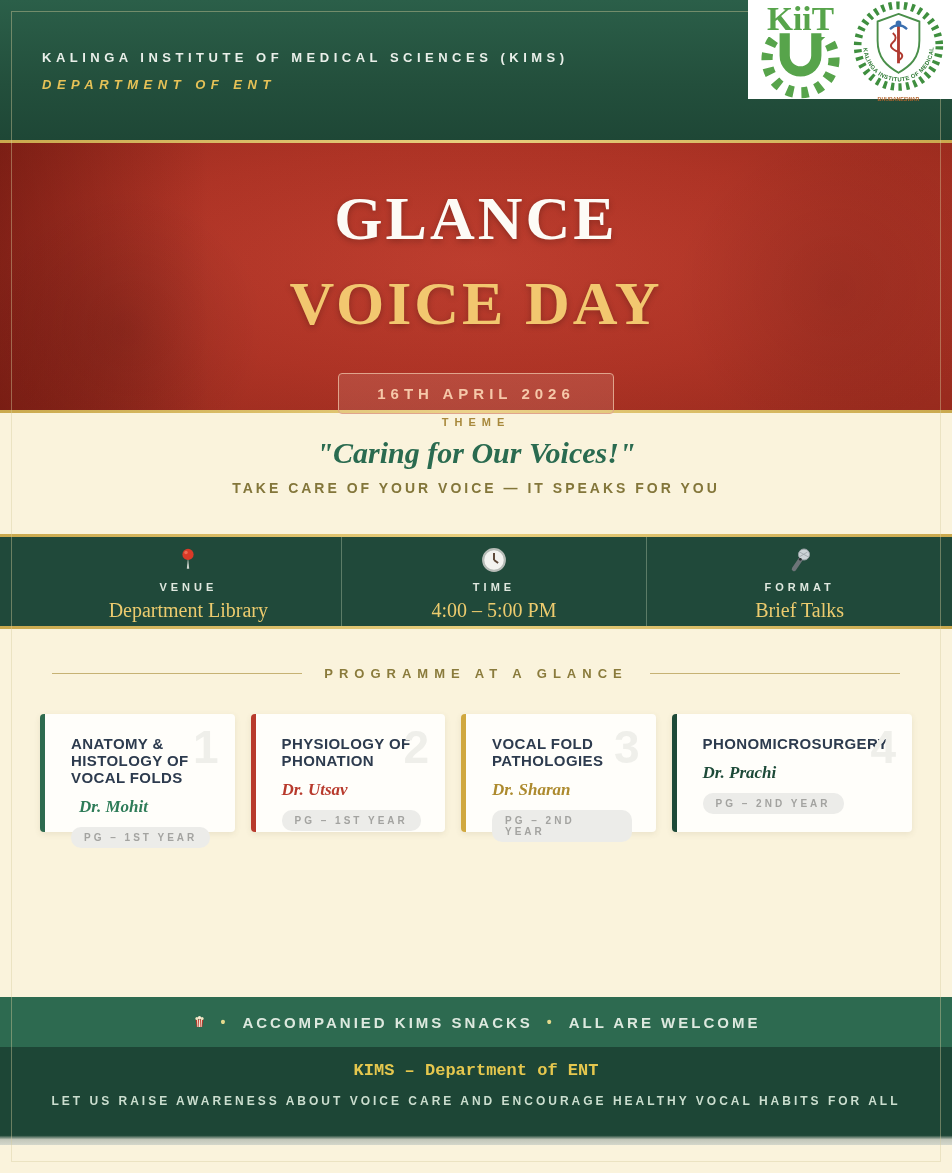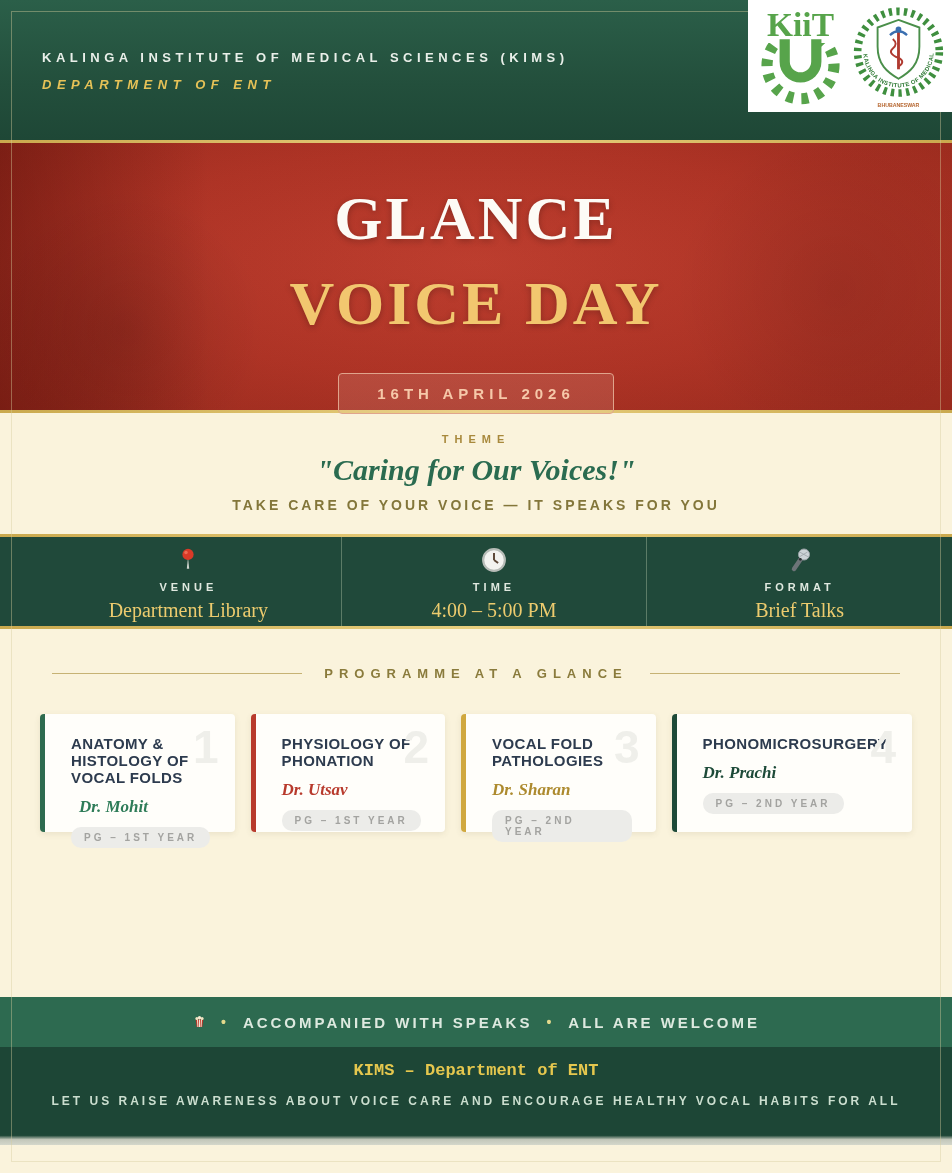--- a/index.html
+++ b/index.html
@@ -18,21 +18,21 @@
     background:linear-gradient(180deg,#2b5f49 0%, #234f3c 60%, #1e4736 100%);
     padding:50px 0 0 42px;
   }
   .institute{
     color:#e9efe9; font-size:13px; font-weight:bold; letter-spacing:4.5px;
   }
   .department{
     margin-top:12px; color:#e6c257; font-size:13px; font-weight:bold; letter-spacing:5.5px;font-style:italic;
   }
   .logo-box{
-    position:absolute; top:0; right:0; width:204px; height:112px;
+    position:absolute; top:0; right:0; width:204px; height:99px;
     background:#ffffff; z-index:6; display:flex; align-items:center;
     justify-content:center; gap:4px; padding:6px;
   }
   
   .gold-line{ height:3px; background:linear-gradient(90deg,#caa94e,#e8cf7e 50%,#caa94e); }
   
   .hero{
     position:relative; height:267px; text-align:center; padding-top:40px;
     background:
       radial-gradient(circle 200px at 13% 70%, rgba(0,0,0,.12), transparent 70%),
@@ -46,21 +46,21 @@
                 text-shadow:0 2px 6px rgba(0,0,0,.25); }
   .hero-title2{ color:#f2c76f; font-size:62px; font-weight:bold; letter-spacing:3px;
                 margin-top:14px; text-shadow:0 2px 6px rgba(0,0,0,.25); }
   .date-badge{
     display:inline-block; margin-top:34px; padding:11px 38px;
     background:rgba(255,235,220,.13); border:1px solid #e0a48c; border-radius:4px;
     color:#f6c8a9; font-family:"Liberation Sans", sans-serif;
     font-size:15px; font-weight:bold; letter-spacing:5px;
   }
   
-  .theme{ height:121px; background:#faf3dc; text-align:center; padding-top:20px; }
+  .theme{ height:121px; background:#faf3dc; text-align:center; padding-top:3px; }
   .theme-label{ color:#a8893c; font-size:11px; font-weight:bold; letter-spacing:6px; }
   .theme-quote{
     margin-top:8px; color:#2a6b50; font-family:"Liberation Serif", serif;
     font-size:30px; font-weight:bold; font-style:italic;
   }
   .theme-tagline{ margin-top:10px; color:#83763a; font-size:14px; font-weight:bold; letter-spacing:3px; }
   
   .infobar{ height:89px; background:#20493a; display:flex;padding-left:36px; }
   .info-cell{
     flex:1; display:flex; flex-direction:column; align-items:center;
@@ -239,21 +239,21 @@
     <span>
       <svg width="15" height="16" viewBox="0 0 20 20">
         <path d="M5 8 L15 8 L13.8 18 L6.2 18 Z" fill="#c0392b"></path>
         <path d="M7.4 8 L7.9 18 M10 8 L10 18 M12.6 8 L12.1 18" stroke="#f5ead8" stroke-width="1.3"></path>
         <circle cx="6.5" cy="6.5" r="2" fill="#f2e3c2"></circle>
         <circle cx="10" cy="5.5" r="2.2" fill="#f7ecd2"></circle>
         <circle cx="13.5" cy="6.5" r="2" fill="#f2e3c2"></circle>
       </svg>
     </span>
     <span class="sep">•</span>
-    <span>ACCOMPANIED WITH SPEAKS</span>
+    <span>ACCOMPANIED KIMS SNACKS</span>
     <span class="sep">•</span>
     <span>ALL ARE WELCOME</span>
   </div>
   <div class="foot2">
     <div class="foot-org">KIMS – Department of ENT</div>
     <div class="foot-tagline">LET US RAISE AWARENESS ABOUT VOICE CARE AND ENCOURAGE HEALTHY VOCAL HABITS FOR ALL</div>
   </div>
   <div class="bottom-strip"></div>
 </div>
 

